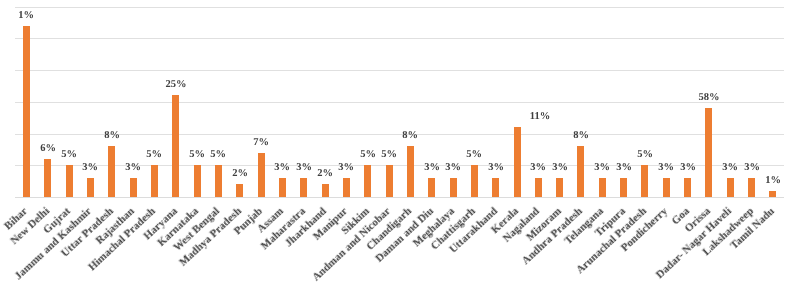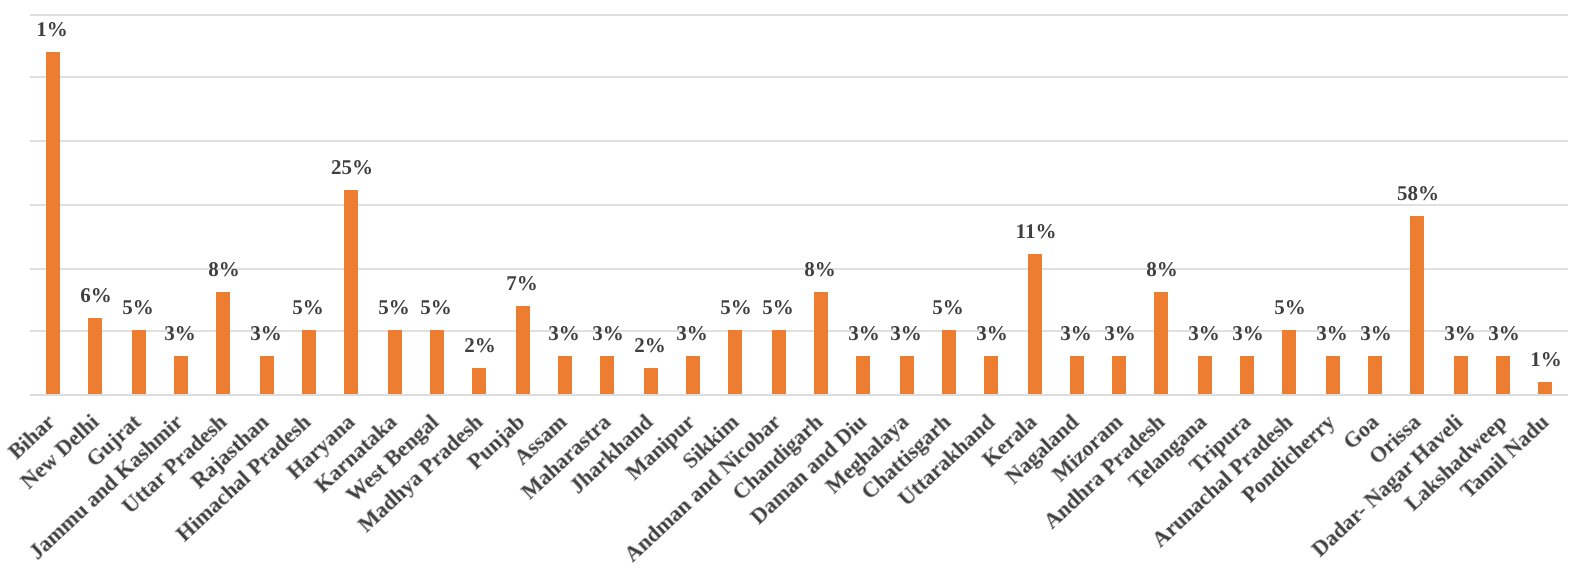--- a/index.html
+++ b/index.html
@@ -147,21 +147,21 @@
     <div class="vlabel" style="color: rgb(63, 63, 63); left: 454.347px; top: 149.275px;">5%</div>
     <div class="clabel" style="color: rgb(64, 64, 64); left: 328.347px; top: 203px; transform: rotate(-43deg);">Chattisgarh</div>
   </div>
       <div class="series-item">
     <div class="bar" style="left: 492.175px; top: 177.965px; width: 7px; height: 19.035px; background: rgb(237, 125, 49);"></div>
     <div class="vlabel" style="color: rgb(63, 63, 63); left: 475.675px; top: 161.965px;">3%</div>
     <div class="clabel" style="color: rgb(64, 64, 64); left: 349.675px; top: 203px; transform: rotate(-43deg);">Uttarakhand</div>
   </div>
       <div class="series-item">
     <div class="bar" style="left: 513.503px; top: 127.205px; width: 7px; height: 69.795px; background: rgb(237, 125, 49);"></div>
-    <div class="vlabel" style="color: rgb(63, 63, 63); left: 498px; top: 111.205px;">11%</div>
+    <div class="vlabel" style="color: rgb(63, 63, 63); left: 520px; top: 111.205px;">11%</div>
     <div class="clabel" style="color: rgb(64, 64, 64); left: 371.003px; top: 203px; transform: rotate(-43deg);">Kerala</div>
   </div>
       <div class="series-item">
     <div class="bar" style="left: 534.831px; top: 177.965px; width: 7px; height: 19.035px; background: rgb(237, 125, 49);"></div>
     <div class="vlabel" style="color: rgb(63, 63, 63); left: 518.331px; top: 161.965px;">3%</div>
     <div class="clabel" style="color: rgb(64, 64, 64); left: 392.331px; top: 203px; transform: rotate(-43deg);">Nagaland</div>
   </div>
       <div class="series-item">
     <div class="bar" style="left: 556.158px; top: 177.965px; width: 7px; height: 19.035px; background: rgb(237, 125, 49);"></div>
     <div class="vlabel" style="color: rgb(63, 63, 63); left: 539.658px; top: 161.965px;">3%</div>

